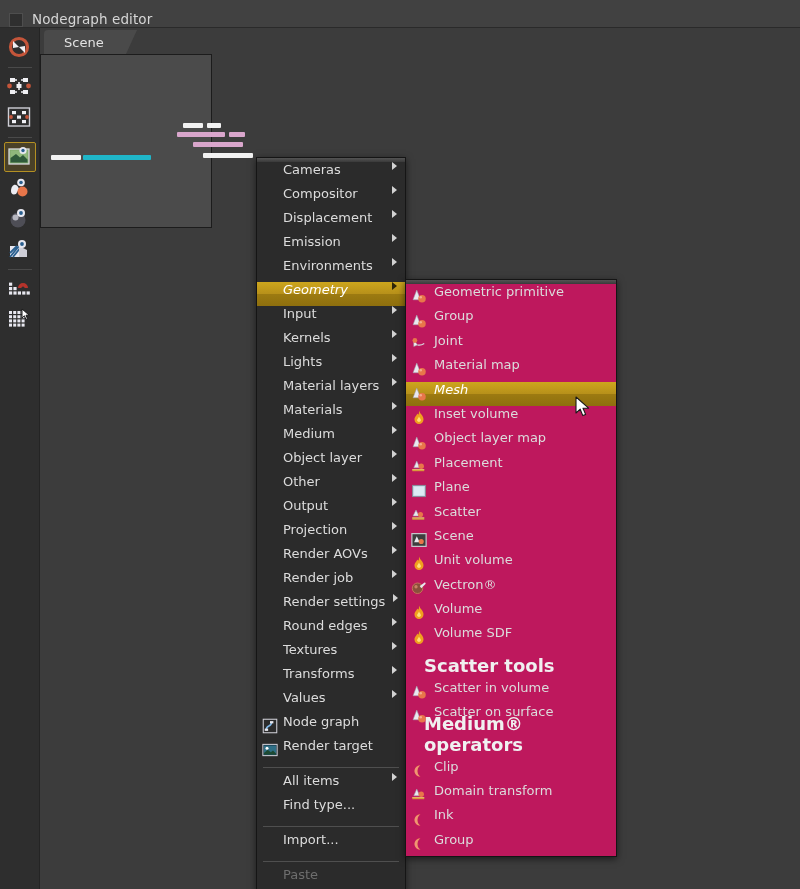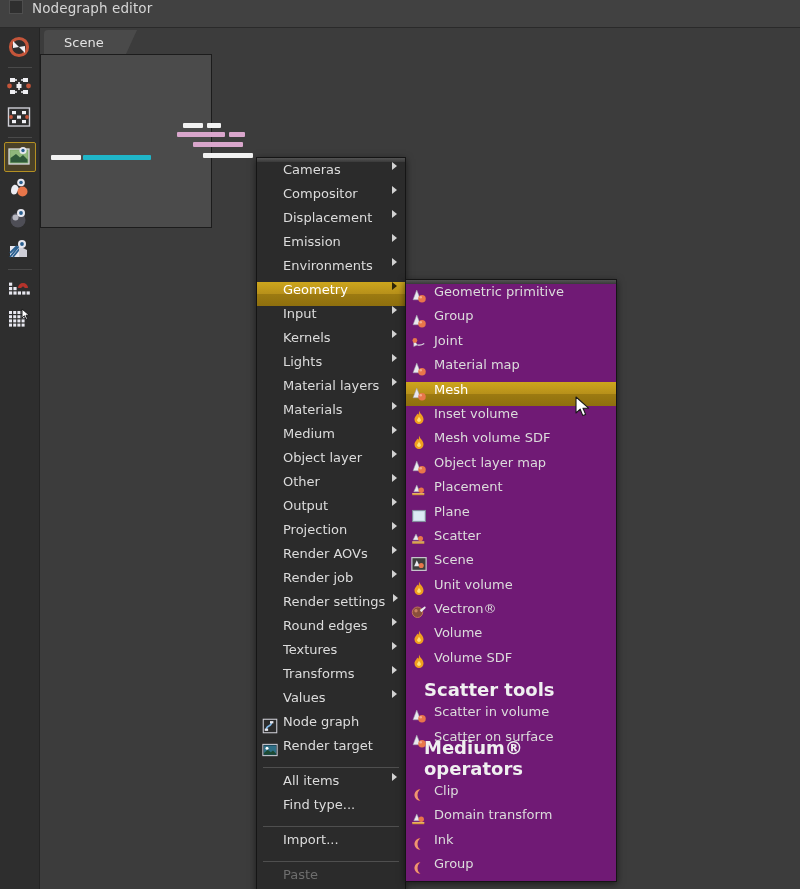--- a/index.html
+++ b/index.html
@@ -11,21 +11,21 @@
     color:#dcdcdc;
     position:relative;
     -webkit-font-smoothing:antialiased;
   }
 
   
   #titlebar {
     position:absolute; left:0; top:0; width:800px; height:28px;
     background:#414141;
     border-bottom:1px solid #2a2a2a;
-    display:flex; align-items:flex-start;
+    display:flex; align-items:flex-end;
   }
   #titlebar .tb-box {
     width:14px; height:14px; margin-left:9px; margin-right:9px;
     background:#2f2f2f; border:1px solid #4e4e4e; flex:none;
   }
   #titlebar .tb-title {
     font-size:13.5px; color:#d6d6d6; letter-spacing:.1px;
   }
 
   
@@ -107,34 +107,35 @@
   .mi .arrow {
     width:0; height:0; flex:none;
     border-left:5px solid #d2d2d2;
     border-top:4px solid transparent;
     border-bottom:4px solid transparent;
     margin-left:8px;
   }
   .mi.sel {
     background:linear-gradient(180deg,#cda61d 0%,#b8911a 48%,#9c7a11 52%,#8e6f0e 100%);
     color:#fff;
+    font-style:italic;
   }
   .mi.sel .arrow { border-left-color:#2e2509; }
   .mi.disabled { color:#6e6e6e; }
   .mi .mico {
     position:absolute; left:4px; top:50%; transform:translateY(-50%);
     width:18px; height:18px;
   }
   .m-sep { height:1px; background:#4f4f4f; margin:5px 6px; }
 
   
   #menu2 {
     position:absolute; left:405px; top:279px;
     width:212px;
-    background:#701a75;
+    background:#be185d;
     border:1px solid #151515;
     box-shadow:0 2px 7px rgba(0,0,0,.55);
     padding:4px 0 0 0;
     z-index:50;
   }
   #menu2:before {
     content:""; position:absolute; left:0; right:0; top:0; height:4px;
     background:linear-gradient(#545454,#3a3a3a);
   }
   #menu2 .mi { padding-left:28px; height:24.4px; }
@@ -456,27 +457,20 @@
     </div>
     <div class="mi">
       <span class="mico"><svg viewBox="0 0 24 24" width="18" height="18">
           <path d="M12 2 C13.5 7 18 8.5 18 14 A6 6 0 0 1 6 14 C6 10 9 9.5 9.5 6 C11 8 12 9 12 2 Z" fill="#f0a01e"></path>
           <path d="M12 10 C13 12.5 14.6 13 14.6 15.4 A2.7 2.7 0 0 1 9.4 15.4 C9.4 13.4 11 12.8 12 10 Z" fill="#ffe07a"></path>
         </svg></span>
       <span class="mi-label">Inset volume</span>
     </div>
     <div class="mi">
       <span class="mico"><svg viewBox="0 0 24 24" width="18" height="18">
-          <path d="M12 2 C13.5 7 18 8.5 18 14 A6 6 0 0 1 6 14 C6 10 9 9.5 9.5 6 C11 8 12 9 12 2 Z" fill="#f0a01e"></path>
-          <path d="M12 10 C13 12.5 14.6 13 14.6 15.4 A2.7 2.7 0 0 1 9.4 15.4 C9.4 13.4 11 12.8 12 10 Z" fill="#ffe07a"></path>
-        </svg></span>
-      <span class="mi-label">Mesh volume SDF</span>
-    </div>
-    <div class="mi">
-      <span class="mico"><svg viewBox="0 0 24 24" width="18" height="18">
           <path d="M9 4 L14 17 L4 17 Z" fill="#e9e9ef" stroke="#9a9aa6" stroke-width=".7"></path>
           <circle cx="16" cy="15.5" r="5" fill="#e8764a"></circle>
           <circle cx="14.3" cy="13.6" r="1.7" fill="#f6b79a" opacity=".85"></circle>
         </svg></span>
       <span class="mi-label">Object layer map</span>
     </div>
     <div class="mi">
       <span class="mico"><svg viewBox="0 0 24 24" width="18" height="18">
           <path d="M9 4 L13 13 L5 13 Z" fill="#e9e9ef" stroke="#9a9aa6" stroke-width=".7"></path>
           <circle cx="15" cy="11" r="3.6" fill="#e8764a"></circle>

